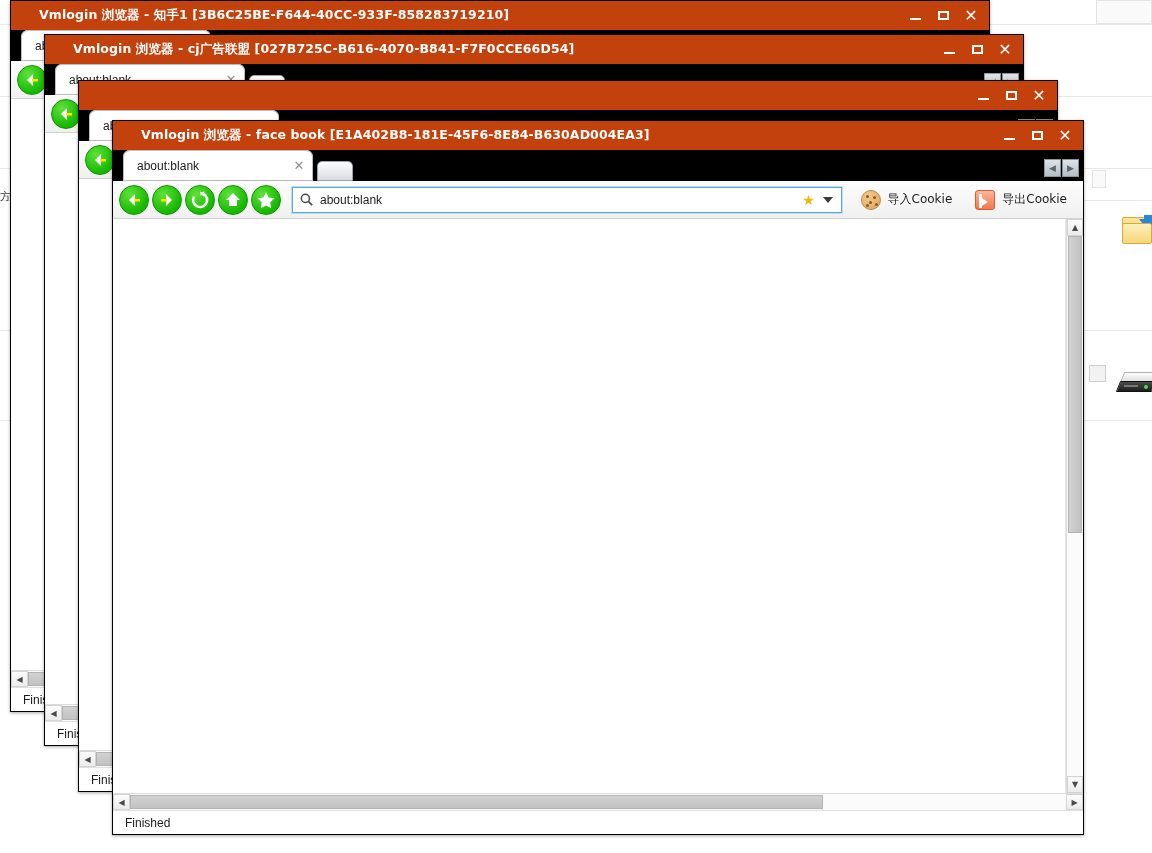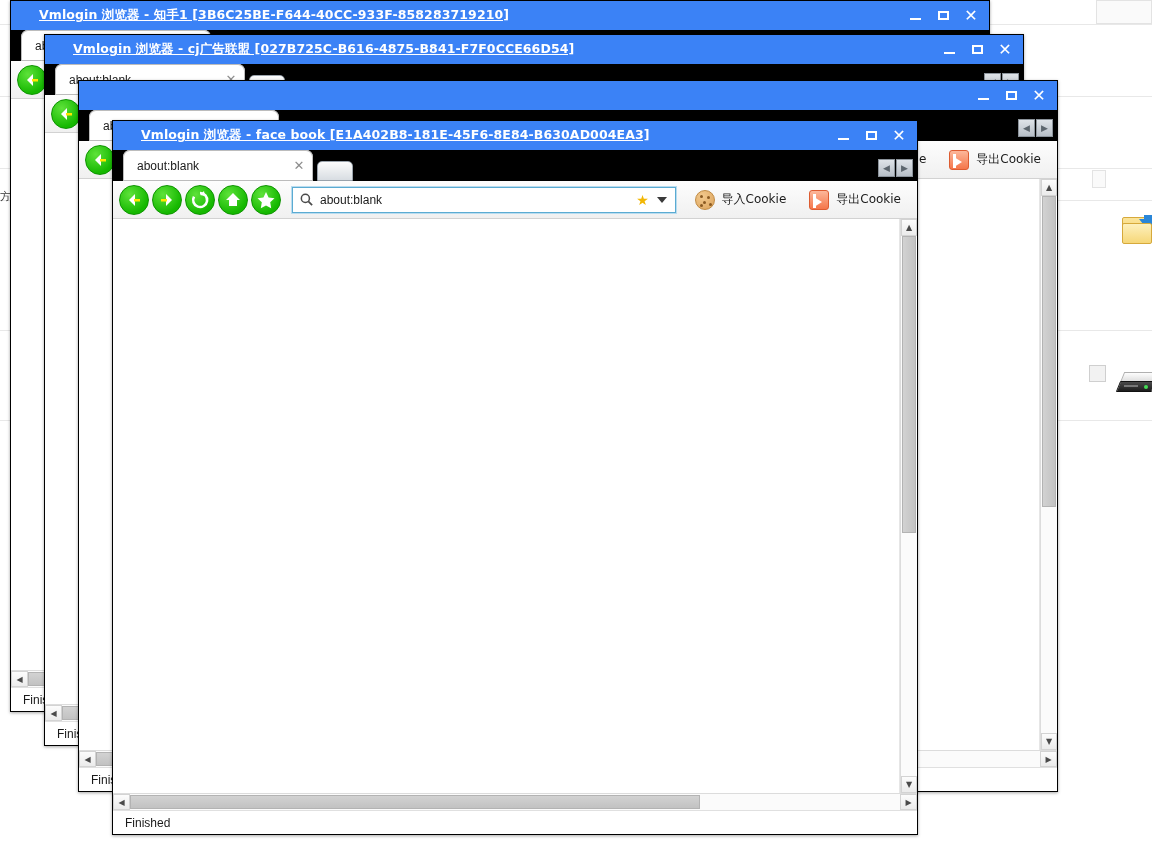--- a/index.html
+++ b/index.html
@@ -111,25 +111,24 @@
   .win {
     position: absolute;
     background: #ffffff;
     border: 1px solid #000000;
     box-shadow: 0 1px 3px rgba(0,0,0,.35);
     overflow: hidden;
   }
   .win-titlebar {
     position: relative;
     height: 29px;
-    background: #3b82f6;
+    background: #c2410c;
     color: #ffffff;
     display: flex;
     align-items: center;
-    text-decoration: underline;
   }
   .win-title {
     font-size: 12.5px;
     font-weight: bold;
     padding-left: 28px;
     white-space: nowrap;
     overflow: hidden;
     letter-spacing: .1px;
     font-family: "DejaVu Sans", sans-serif;
   }
@@ -519,21 +518,21 @@
       <div class="hs-arrow">▶</div>
     </div>
     <div class="statusbar">
       <span class="status-text">Finished</span>
     </div>
   </div>
 </div>
 
 <div class="win" style="left:44px; top:34px; width:980px; height:712px; z-index:20;">
   <div class="win-titlebar">
-    <div class="win-title">Vmlogin 浏览器 - cj广告联盟 [027B725C-B616-4875-B841-F7F0CCE66D54]</div>
+    <div class="win-title">Vmlogin 浏览器 - cj广告联盟 [027B725C-B616-4070-B841-F7F0CCE66D54]</div>
     <div class="win-ctrls">
       <div class="win-btn">
           <i class="gl-min"></i>
         </div>
       <div class="win-btn">
           <i class="gl-max"></i>
         </div>
       <div class="win-btn">
           <i class="gl-close">✕</i>
         </div>
@@ -732,21 +731,21 @@
         <div class="hthumb" style="width:74%;"></div>
       </div>
       <div class="hs-arrow">▶</div>
     </div>
     <div class="statusbar">
       <span class="status-text">Finished</span>
     </div>
   </div>
 </div>
 
-<div class="win" style="left:112px; top:120px; width:806px; height:715px; z-index:40;">
+<div class="win" style="left:112px; top:120px; width:972px; height:715px; z-index:40;">
   <div class="win-titlebar">
     <div class="win-title">Vmlogin 浏览器 - face book [E1A402B8-181E-45F6-8E84-B630AD004EA3]</div>
     <div class="win-ctrls">
       <div class="win-btn">
           <i class="gl-min"></i>
         </div>
       <div class="win-btn">
           <i class="gl-max"></i>
         </div>
       <div class="win-btn">

